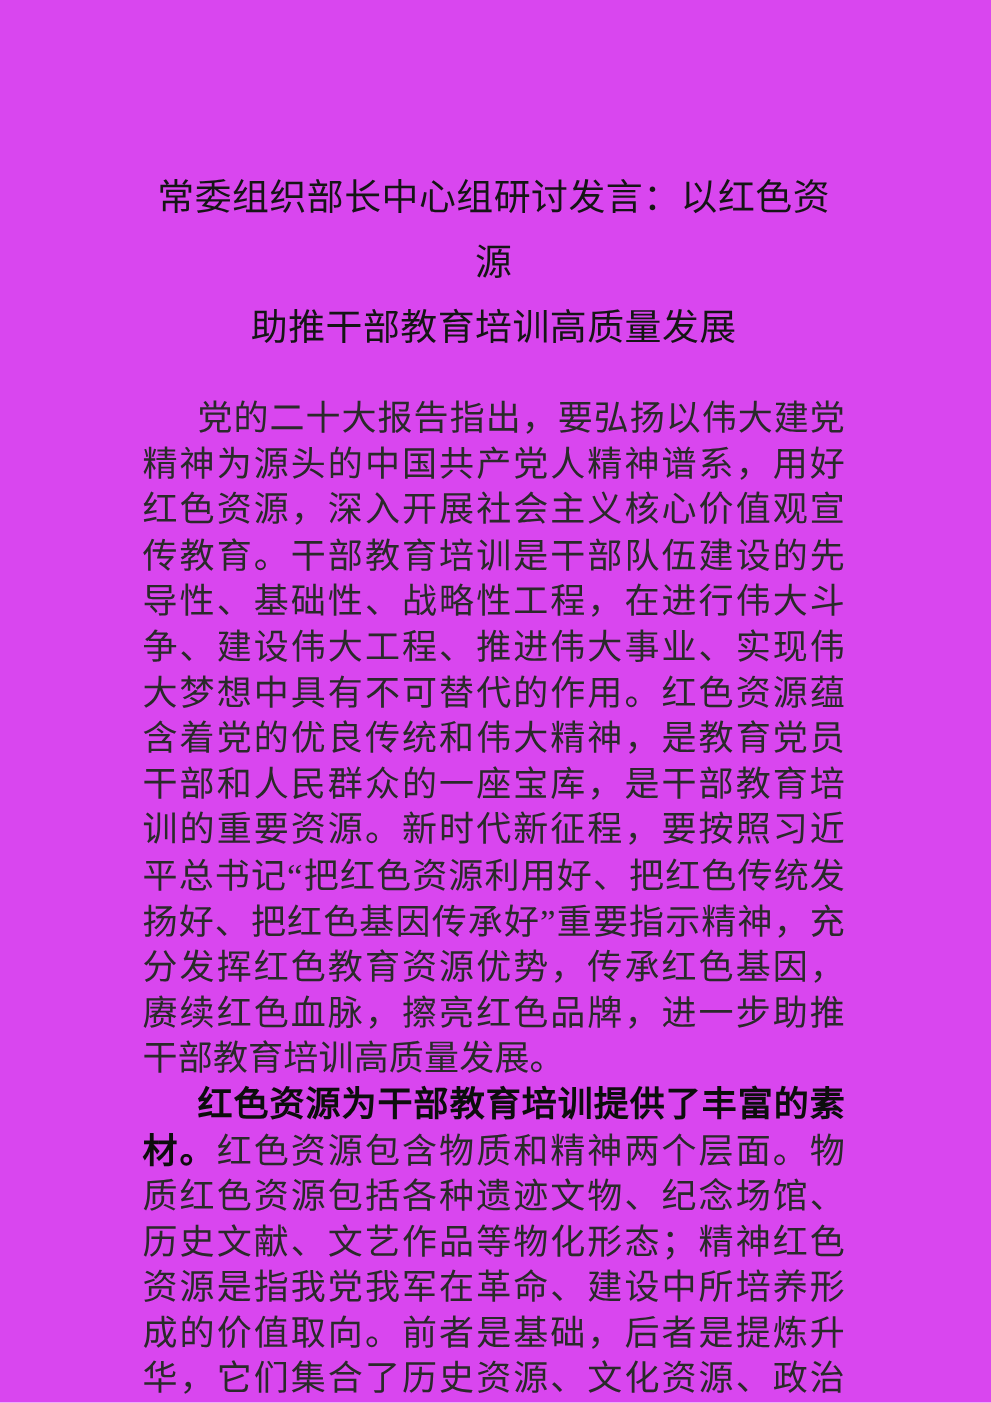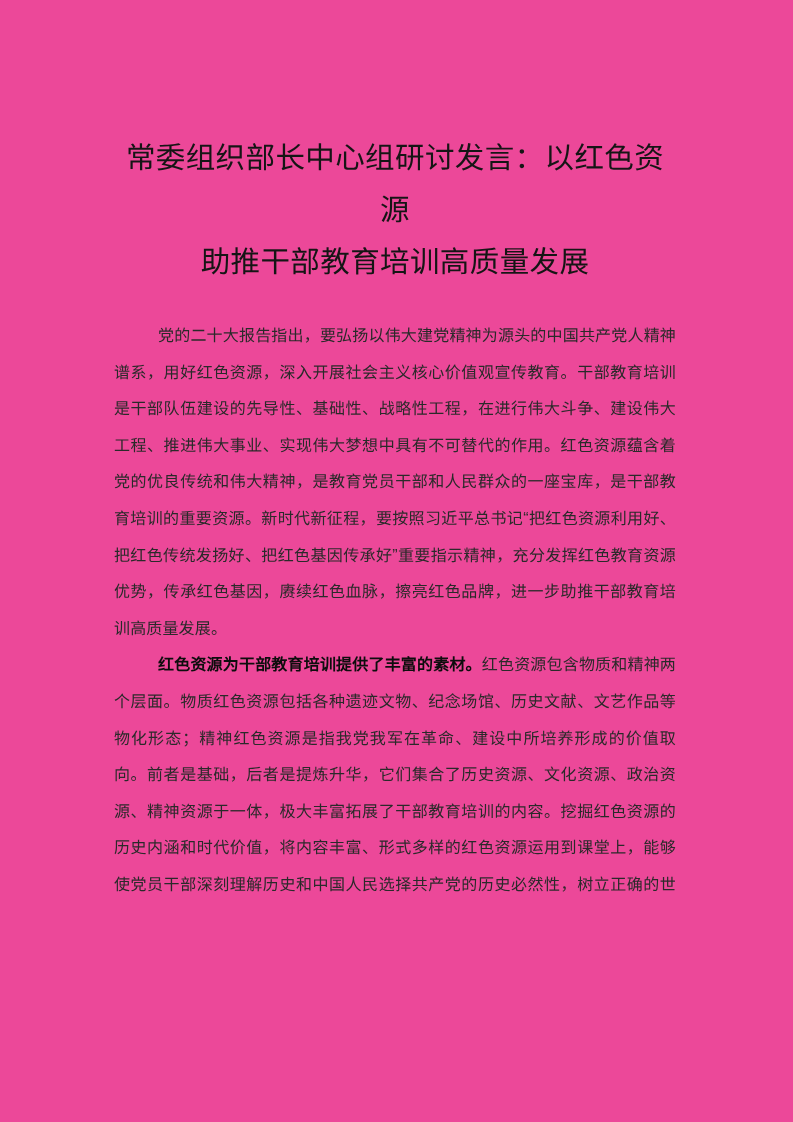--- a/index.html
+++ b/index.html
@@ -7,21 +7,21 @@
     margin: 0;
     padding: 0;
     background: #ffffff;
   }
 
   .page {
     position: relative;
     width: 793px;
     height: 1122px;
     margin: 0 auto;
-    background: #ec4899;
+    background: #d946ef;
     overflow: hidden;
     box-sizing: border-box;
   }
 
   .content {
     position: absolute;
     left: 114px;
     top: 0;
     width: 562px;
   }
@@ -42,22 +42,22 @@
 
   .body-block {
     margin: 0;
     padding: 0;
     padding-top: 30px;
   }
 
   p.para {
     margin: 0;
     padding: 0;
-    font-family: Liberation Sans, sans-serif;
-    font-size: 16px;
+    font-family: Liberation Serif, serif;
+    font-size: 28px;
     line-height: 36.6px;
     color: #2a2a2a;
     text-align: justify;
     text-justify: inter-character;
     text-align-last: left;
     text-indent: 44px;
     letter-spacing: 0.15px;
     word-break: break-all;
   }
 

